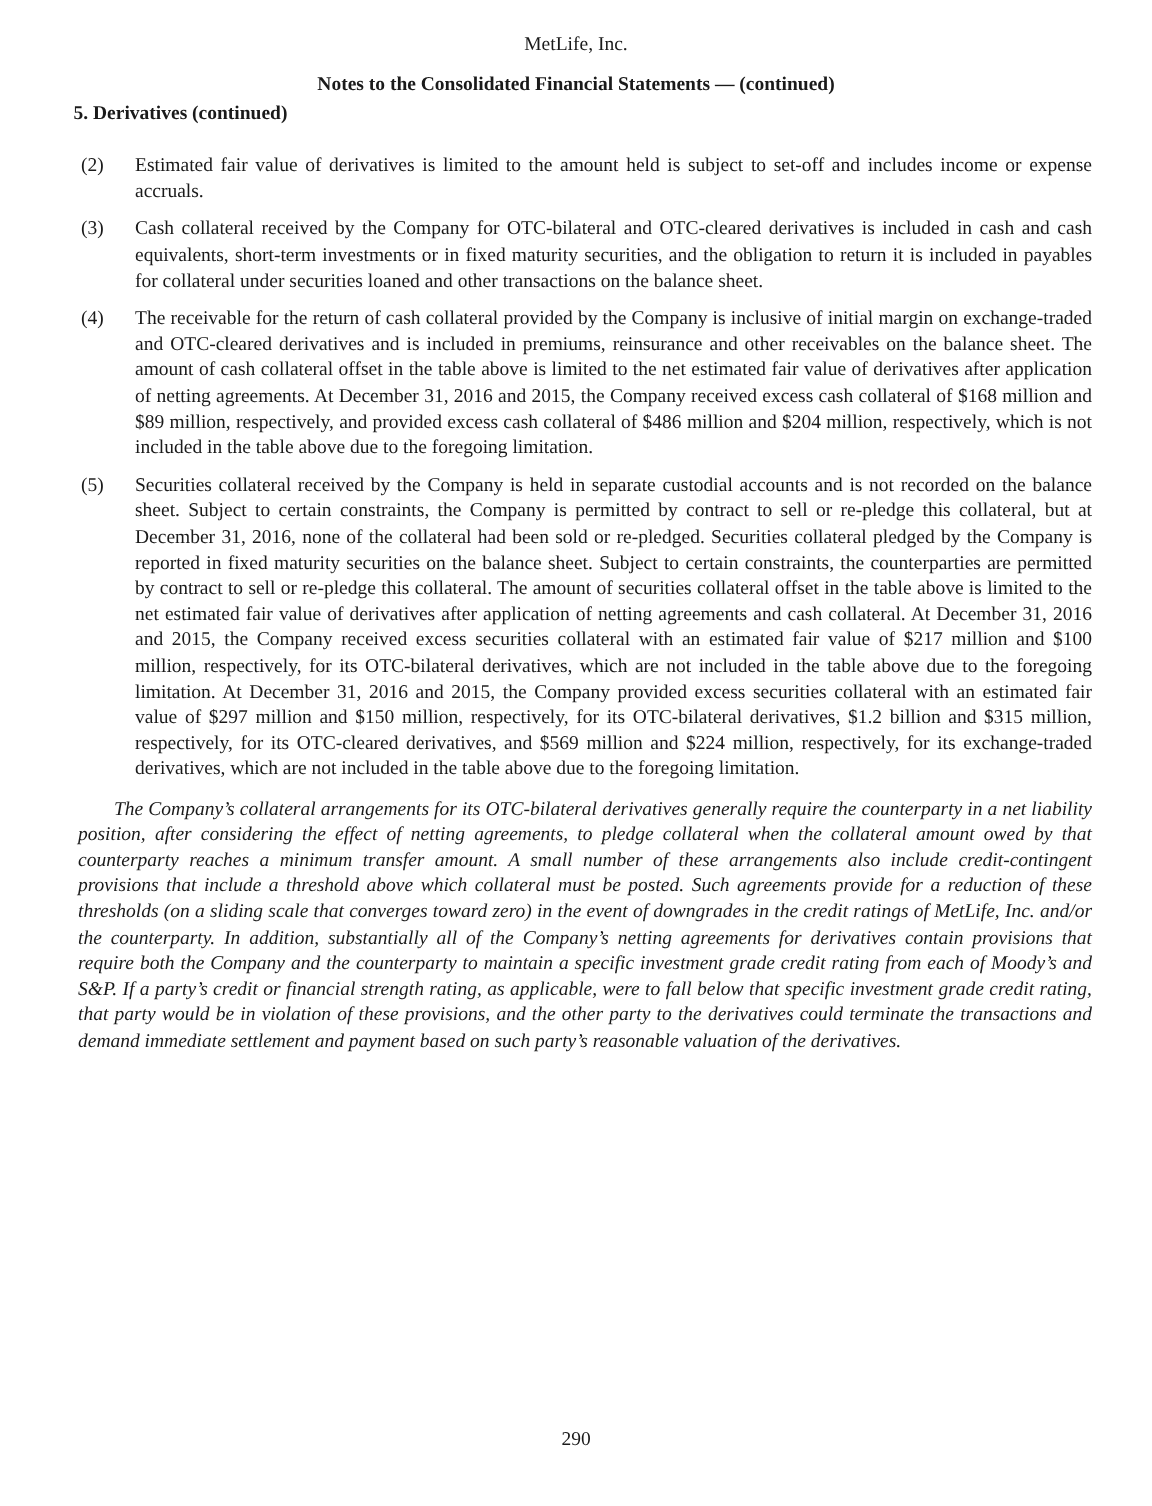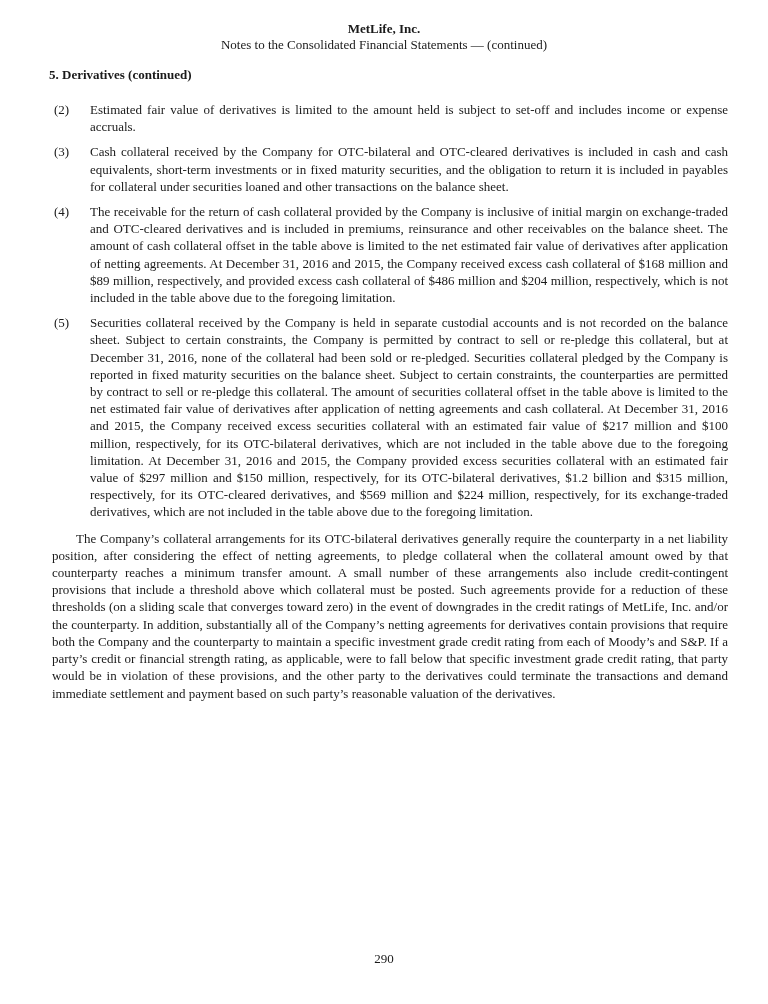--- a/index.html
+++ b/index.html
@@ -3,46 +3,46 @@
 <meta charset="utf-8">
 <style>
   html, body { margin: 0; padding: 0; background: #ffffff; }
   body {
     width: 768px; height: 1004px; position: relative; overflow: hidden;
     font-family: "Liberation Serif", "DejaVu Serif", serif;
     color: #1a1a1a;
   }
   .company {
     position: absolute; top: 21px; left: 0; width: 768px;
-    text-align: center; font-weight: bold; font-size: 13px;
+    text-align: center; font-weight: normal; font-size: 13px;
   }
   .subtitle {
-    position: absolute; top: 37px; left: 0; width: 768px;
-    text-align: center; font-weight: normal; font-size: 13px;
+    position: absolute; top: 48px; left: 0; width: 768px;
+    text-align: center; font-weight: bold; font-size: 13px;
   }
   .section {
     position: absolute; top: 67px; left: 49px;
     font-weight: bold; font-size: 13px;
   }
   .body {
     position: absolute; top: 101px; left: 54px; width: 674px;
     font-size: 13px; line-height: 17.2px; text-align: justify;
   }
   .note {
     display: flex; margin-bottom: 8px;
   }
   .note-num {
     width: 36px; flex: 0 0 36px;
   }
   .note-text {
     flex: 1 1 auto; text-align: justify;
   }
   .para {
     margin-top: 9px; margin-left: -2px;
-    text-indent: 24px; text-align: justify;
+    text-indent: 24px; text-align: justify; font-style: italic;
   }
   .page-number {
     position: absolute; top: 951px; left: 0; width: 768px;
     text-align: center; font-size: 13px;
   }
 </style>
 </head>
 <body>
 
 <div class="company">MetLife, Inc.</div>

